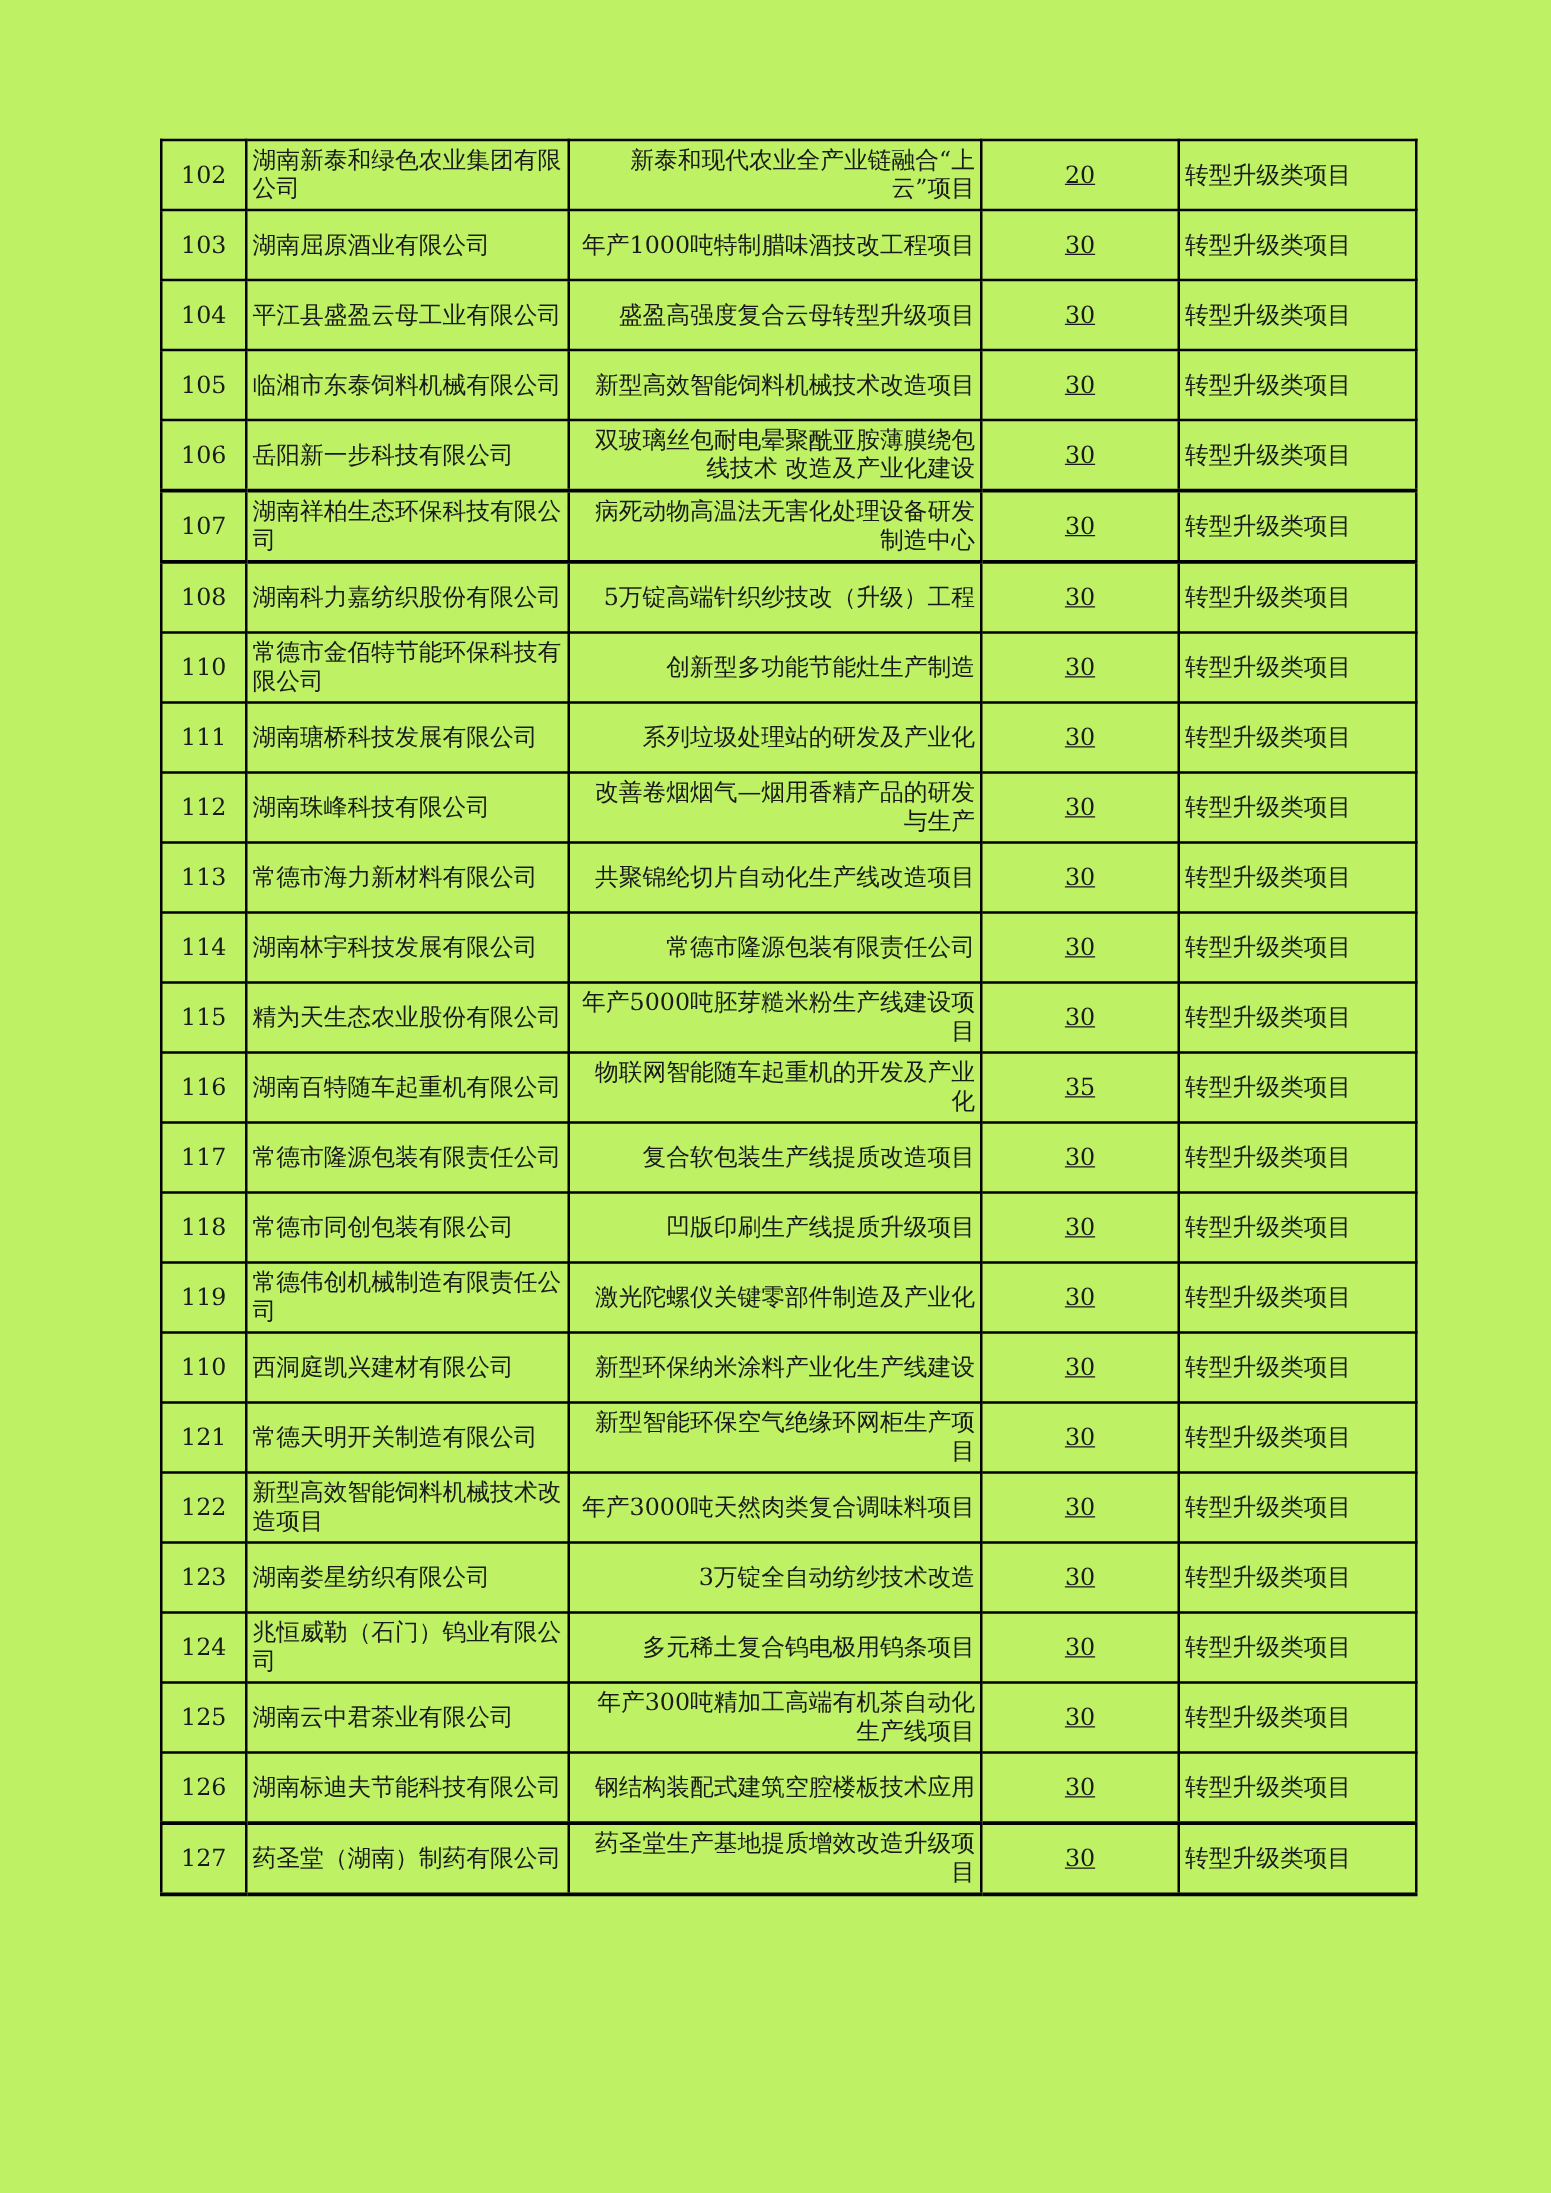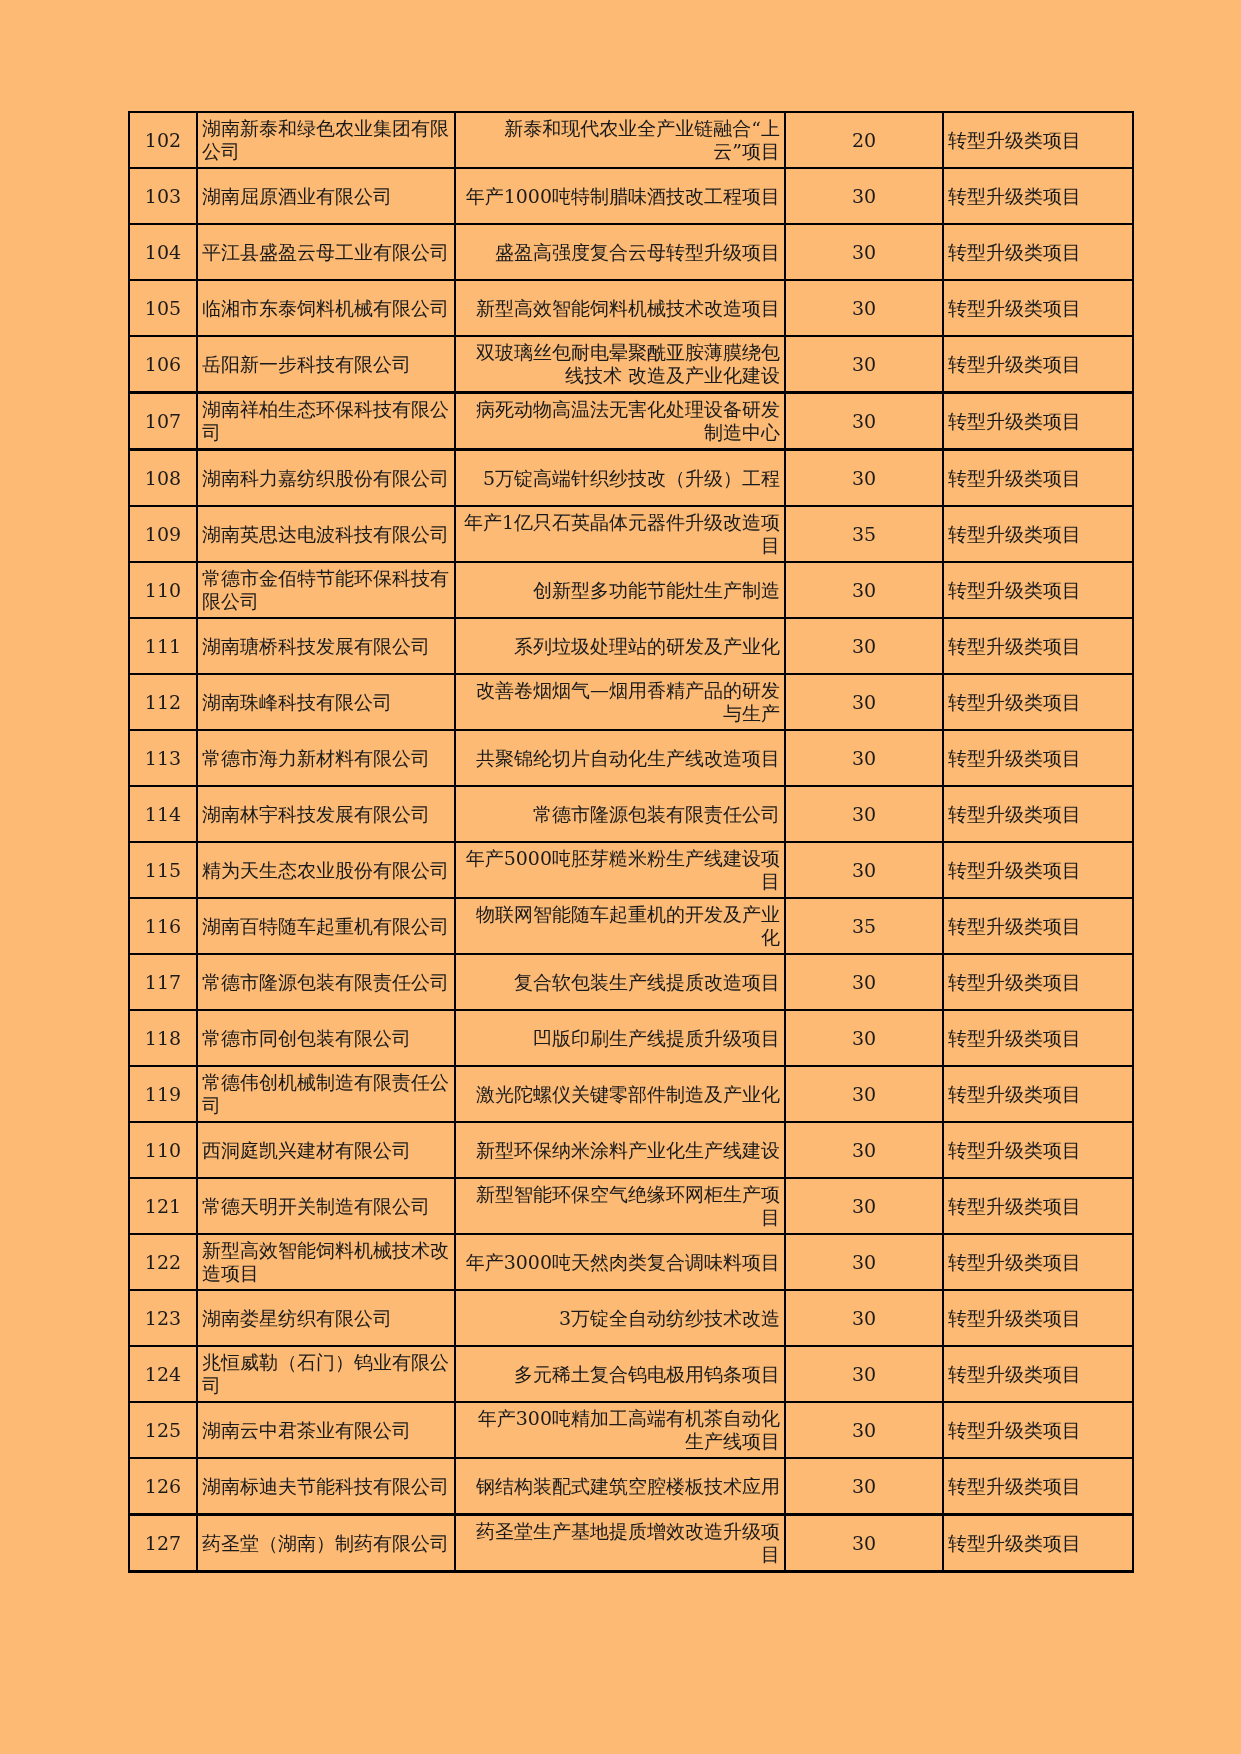--- a/index.html
+++ b/index.html
@@ -13,21 +13,21 @@
       position: relative;
       overflow: hidden;
       font-family: "DejaVu Serif", "Liberation Serif", serif;
       color: #1a1a1a;
     }
     .page {
       position: absolute;
       left: 0; top: 0;
       width: 1241px;
       height: 1754px;
-      background: #fdba74;
+      background: #bef264;
     }
     table.proj-table {
       position: absolute;
       left: 128px;
       top: 111px;
       width: 977px;
       border-collapse: collapse;
       table-layout: fixed;
       border: 2px solid #000;
     }
@@ -36,21 +36,21 @@
       height: 54px;
       padding: 0 4px;
       font-size: 19px;
       line-height: 23px;
       vertical-align: middle;
       overflow: hidden;
     }
     td.c-no { text-align: center; width: 58px; }
     td.c-company { text-align: left; width: 248px; margin-left: 35px; }
     td.c-project { text-align: right; width: 320px; }
-    td.c-amount { text-align: center; width: 148px; }
+    td.c-amount { text-align: center; width: 148px; text-decoration: underline; }
     td.c-type { text-align: left; width: 180px; }
     tr.thick-top td { border-top: 3px solid #000; }
     tr.last-row td { border-bottom: 3px solid #000; }
   </style>
 </head>
 <body>
 
 <div class="page">
   <table class="proj-table">
     <tbody id="tbody">
@@ -97,27 +97,20 @@
           <td class="c-type">转型升级类项目</td>
         </tr>
       <tr class="thick-top">
           <td class="c-no">108</td>
           <td class="c-company">湖南科力嘉纺织股份有限公司</td>
           <td class="c-project">5万锭高端针织纱技改（升级）工程</td>
           <td class="c-amount">30</td>
           <td class="c-type">转型升级类项目</td>
         </tr>
       <tr>
-          <td class="c-no">109</td>
-          <td class="c-company">湖南英思达电波科技有限公司</td>
-          <td class="c-project">年产1亿只石英晶体元器件升级改造项目</td>
-          <td class="c-amount">35</td>
-          <td class="c-type">转型升级类项目</td>
-        </tr>
-      <tr>
           <td class="c-no">110</td>
           <td class="c-company">常德市金佰特节能环保科技有限公司</td>
           <td class="c-project">创新型多功能节能灶生产制造</td>
           <td class="c-amount">30</td>
           <td class="c-type">转型升级类项目</td>
         </tr>
       <tr>
           <td class="c-no">111</td>
           <td class="c-company">湖南瑭桥科技发展有限公司</td>
           <td class="c-project">系列垃圾处理站的研发及产业化</td>

